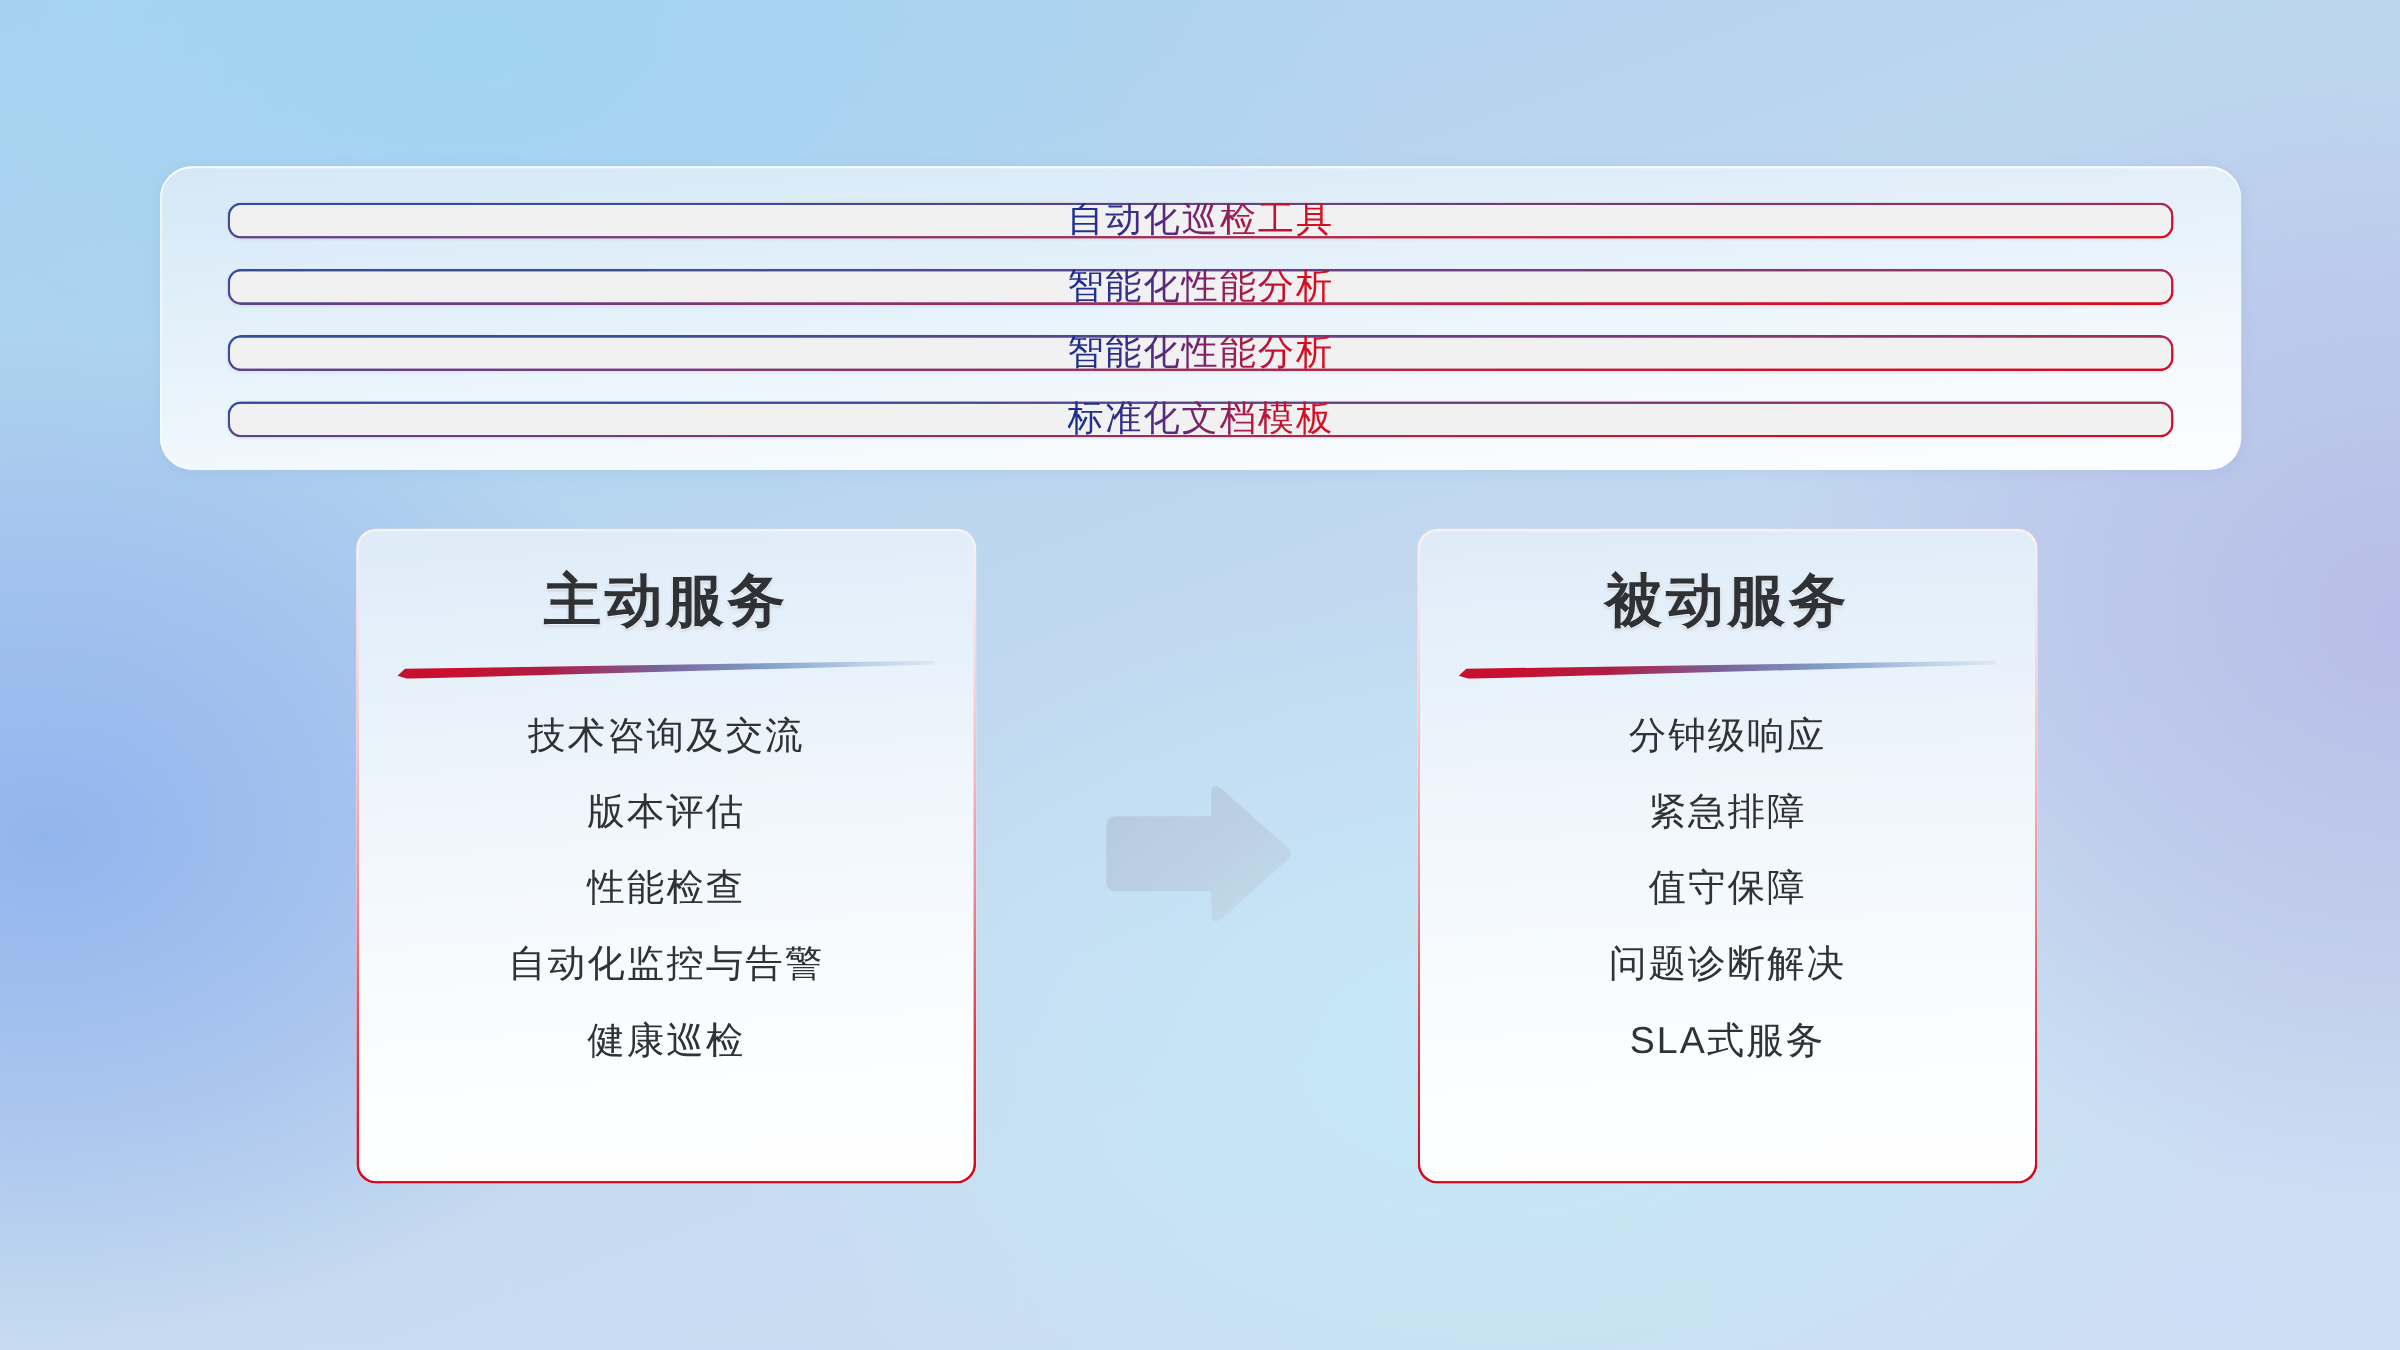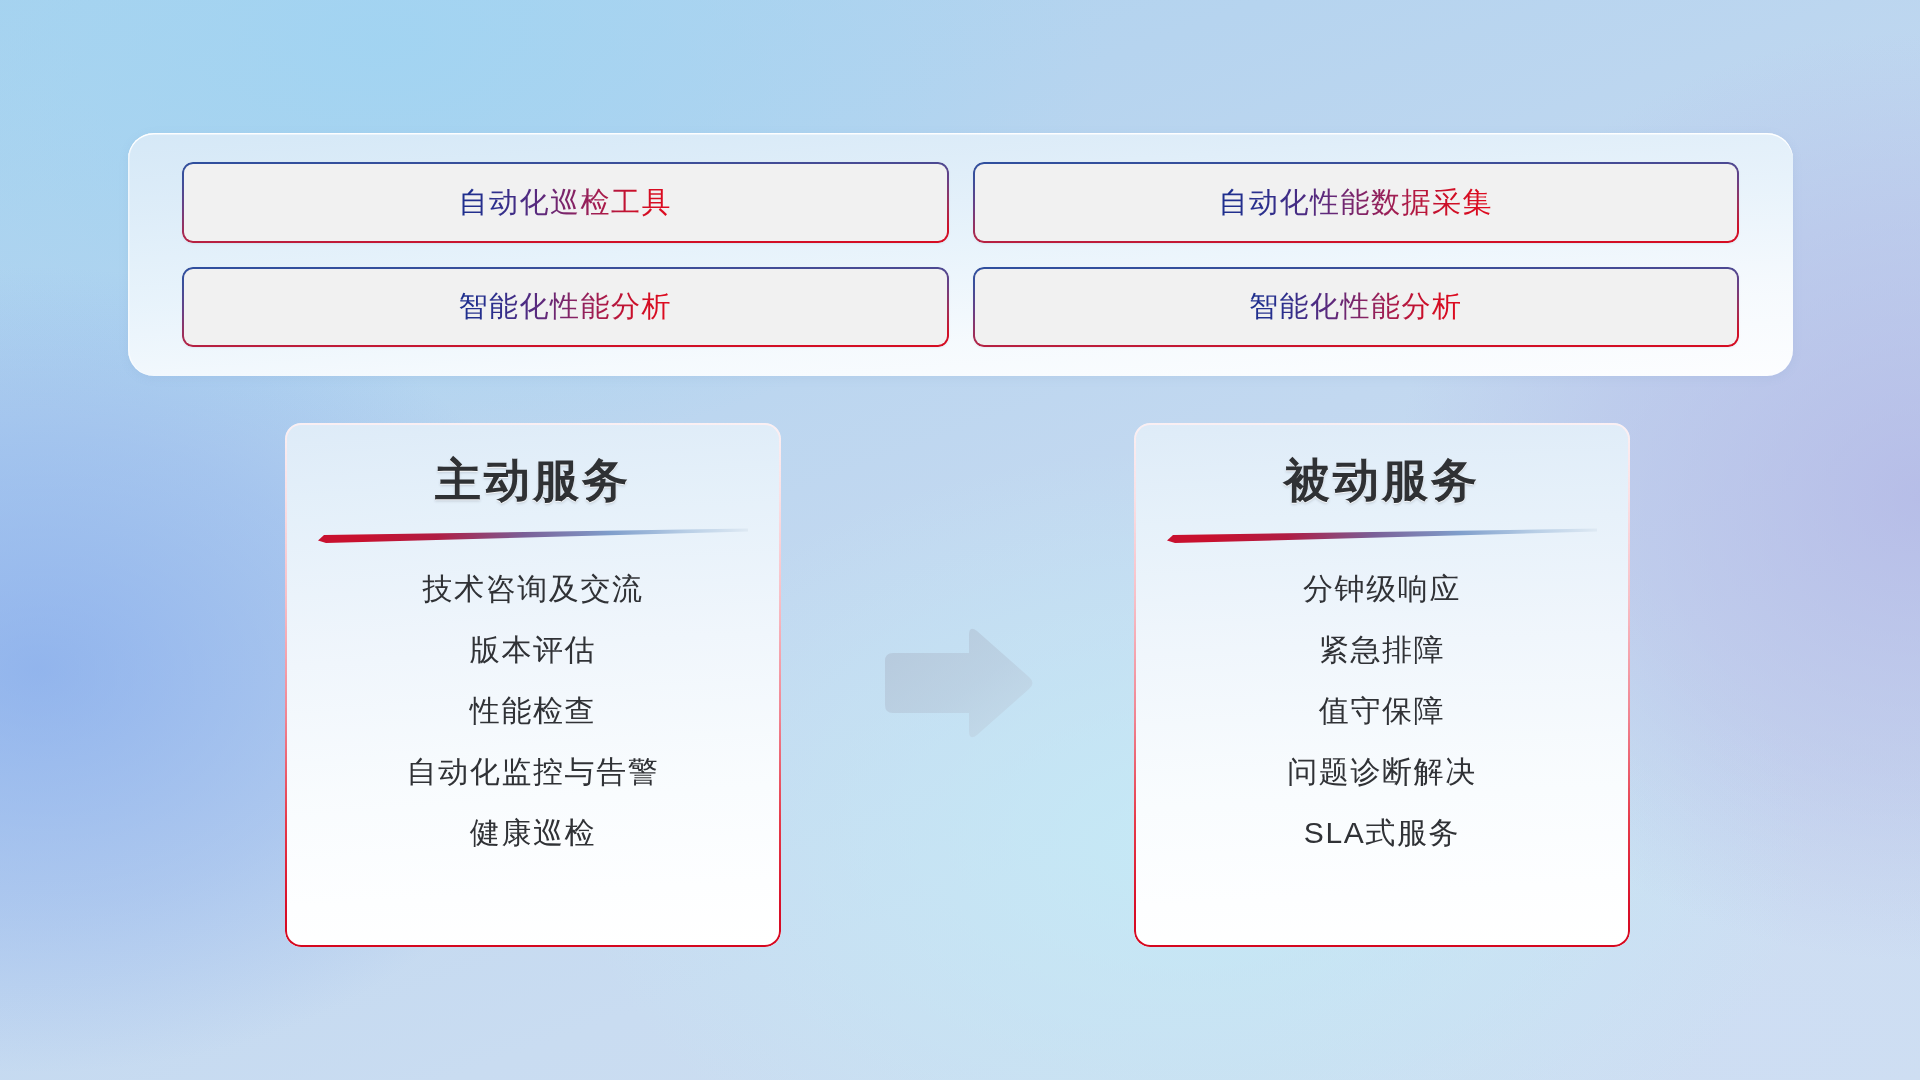--- a/index.html
+++ b/index.html
@@ -49,21 +49,21 @@
       inset 0 1.6px 0 rgba(255,255,255,0.95),
       inset 1.5px 0 0 rgba(255,255,255,0.55),
       0 2px 10px rgba(110,150,195,0.13);
   }
 
   #pill-grid {
     position: absolute;
     left: 0; top: 0; right: 0; bottom: 0;
     padding: 29px 54px;
     display: grid;
-    grid-template-columns: repeat(2, 1fr);
+    grid-template-columns: repeat(1, 1fr);
     grid-template-rows: repeat(2, 1fr);
     column-gap: 138px;
     row-gap: 19px;
     gap: 24px;
   }
 
   .pill {
     position: relative;
     border-radius: 11px;
     background: #f1f1f1;
@@ -217,32 +217,32 @@
 
 <div id="bg"></div>
 
 <div id="top-panel">
   <div id="pill-grid">
 
     <div class="pill">
       <span class="pill-label">自动化巡检工具</span>
     </div>
 
-    <div class="pill">
-      <span class="pill-label">自动化性能数据采集</span>
-    </div>
 
     <div class="pill">
       <span class="pill-label">智能化性能分析</span>
     </div>
 
     <div class="pill">
       <span class="pill-label">智能化性能分析</span>
     </div>
 
+    <div class="pill">
+      <span class="pill-label">标准化文档模板</span>
+    </div>
 
 
   </div>
 </div>
 
 <div class="service-card" id="card-active">
   <div class="card-inner">
 
     <div class="card-title">主动服务</div>
 

